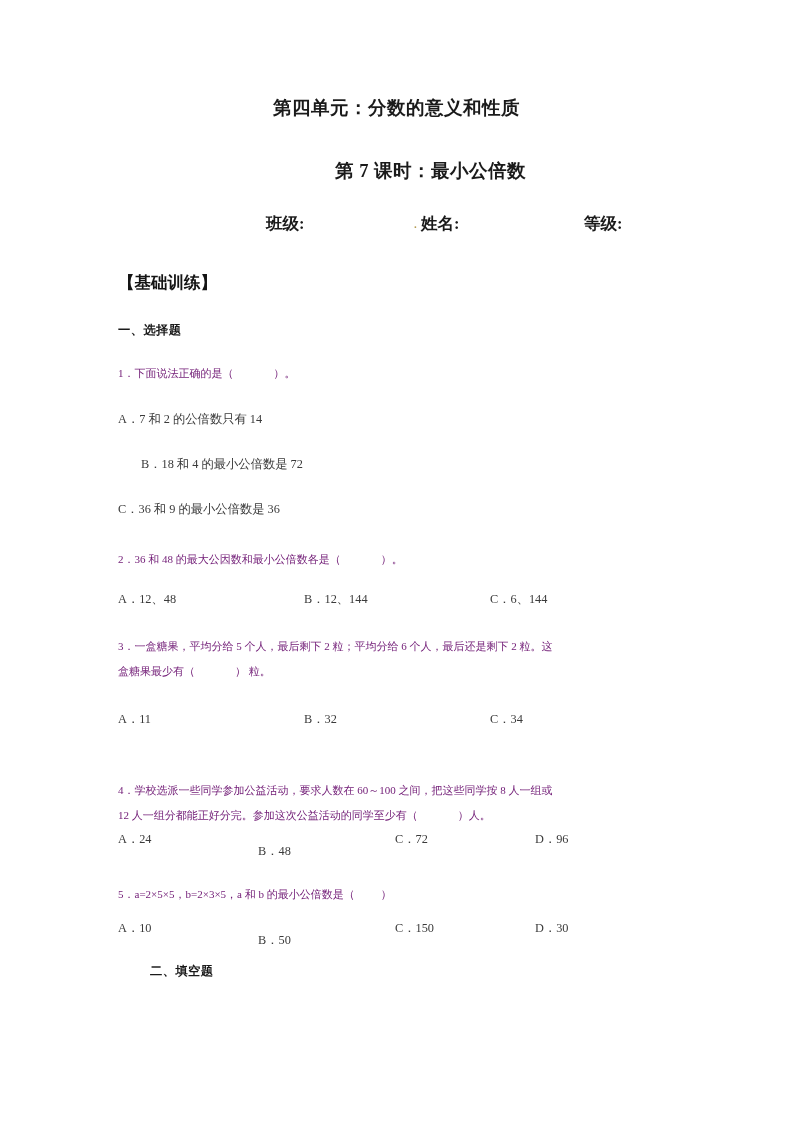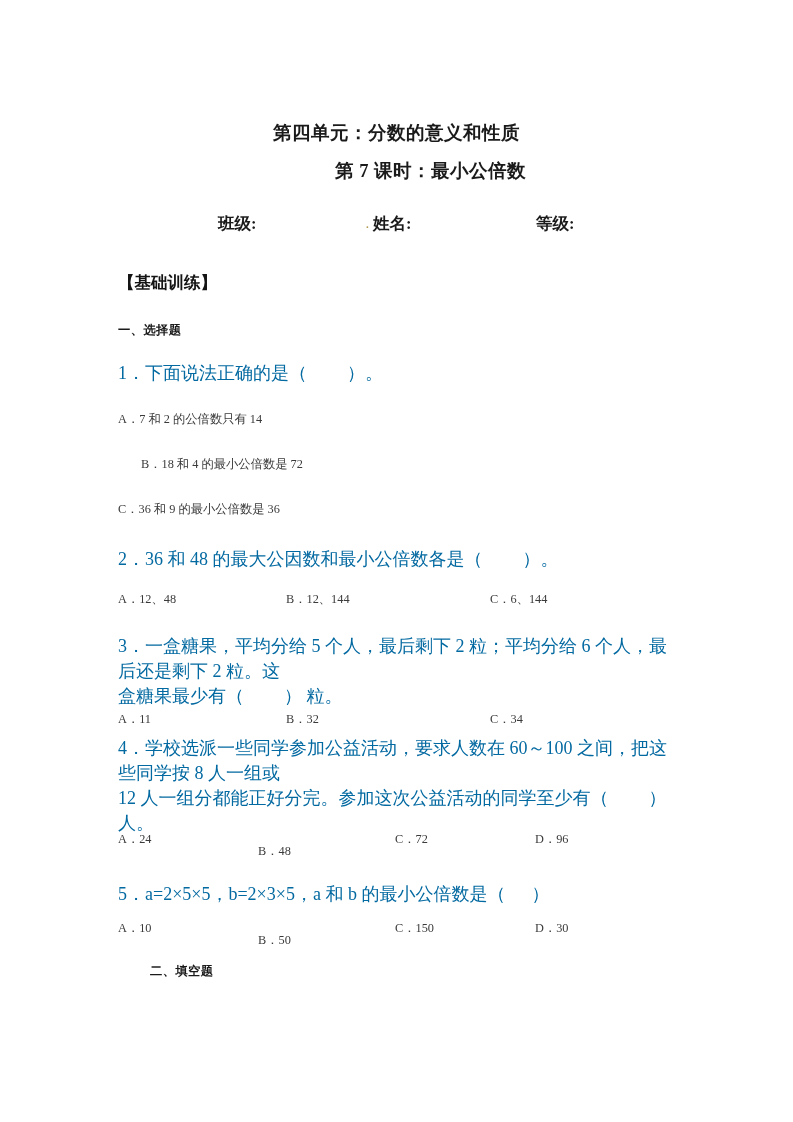--- a/index.html
+++ b/index.html
@@ -27,42 +27,42 @@
   .doc-subtitle {
     text-align: center;
     font-weight: bold;
     font-size: 18.5px;
     letter-spacing: 0.5px;
     color: #1a1a1a;
   }
   .doc-title {
     position: absolute;
     left: 0;
-    top: 120px;
+    top: 95px;
     width: 793px;
   }
   .doc-subtitle {
     position: absolute;
     left: 0;
     top: 158px;
     width: 793px;
     padding-left: 34px;
   }
   .info-row {
     position: absolute;
     left: 218px;
     top: 213px;
     width: 500px;
     font-size: 16.5px;
     font-weight: bold;
     color: #1a1a1a;
     display: flex;
     align-items: baseline;
   }
-  .info-class { width: 148px; }
+  .info-class { width: 148px; margin-left: 48px; }
   .info-dot {
     color: #b39b50;
     font-size: 11px;
     width: 7px;
     display: inline-block;
     position: relative;
     top: -1px;
   }
   .info-name { width: 163px; }
   .info-grade { }
@@ -85,23 +85,23 @@
     color: #1a1a1a;
     letter-spacing: 0.4px;
   }
   .sub-head.one { top: 322px; }
   .sub-head.two { top: 963px; margin-left: 32px; }
 
   .q {
     position: absolute;
     left: 118px;
     width: 565px;
-    font-size: 18px;
+    font-size: 11px;
     line-height: 25px;
-    color: #0369a1;
+    color: #701a75;
   }
   .q .blank {
     display: inline-block;
     width: 40px;
   }
   .q .blank.small {
     width: 26px;
   }
 
   .opts {
@@ -110,21 +110,21 @@
     width: 565px;
     font-size: 12.3px;
     color: #3a3a3a;
   }
   .opts .opt {
     position: absolute;
     top: 0;
     white-space: nowrap;
   }
   .opt-c1 { left: 0px; }
-  .opt-c2 { left: 168px; }
+  .opt-c2 { left: 186px; }
   .opt-c3 { left: 372px; }
 
   .opt-q4-c1 { left: 0px; }
   .opt-q4-c2 { left: 140px; margin-top: 12px; }
   .opt-q4-c3 { left: 277px; }
   .opt-q4-c4 { left: 417px; }
 
   .stack-opt {
     position: absolute;
     left: 118px;
@@ -135,21 +135,21 @@
 
   
   .y-q1     { top: 361px; }
   .y-q1a    { top: 411px; }
   .y-q1b    { top: 456px; margin-left: 23px; }
   .y-q1c    { top: 501px; }
   .y-q2     { top: 547px; }
   .y-q2opts { top: 591px; }
   .y-q3     { top: 634px; }
   .y-q3opts { top: 711px; }
-  .y-q4     { top: 736px; }
+  .y-q4     { top: 778px; }
   .y-q4opts { top: 831px; }
   .y-q5     { top: 882px; }
   .y-q5opts { top: 920px; }
 </style>
 </head>
 <body>
 
 <div class="page">
 
   <div class="doc-title">第四单元：分数的意义和性质</div>

